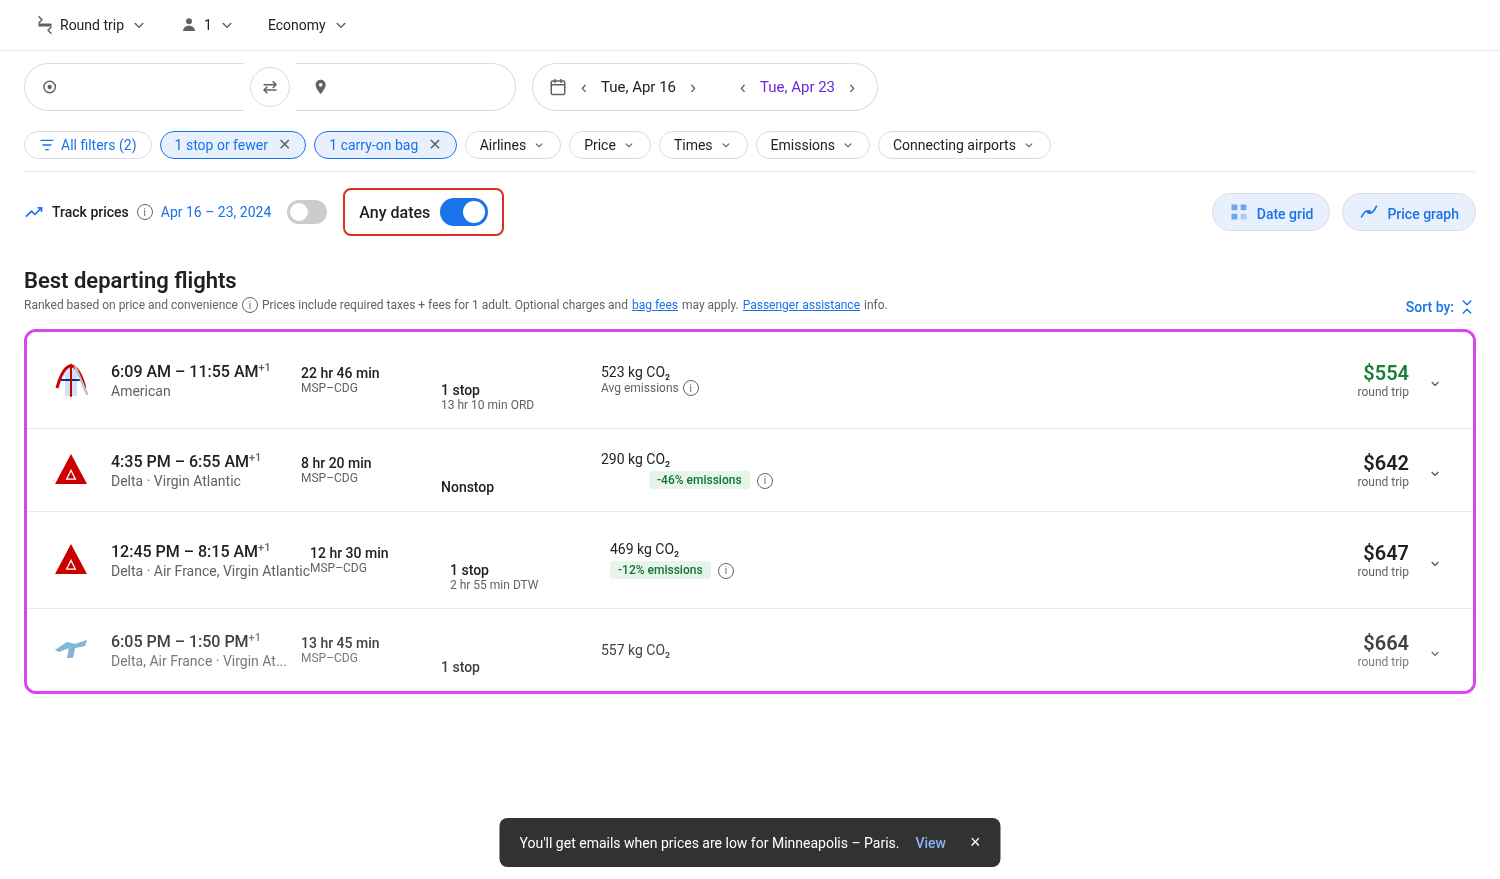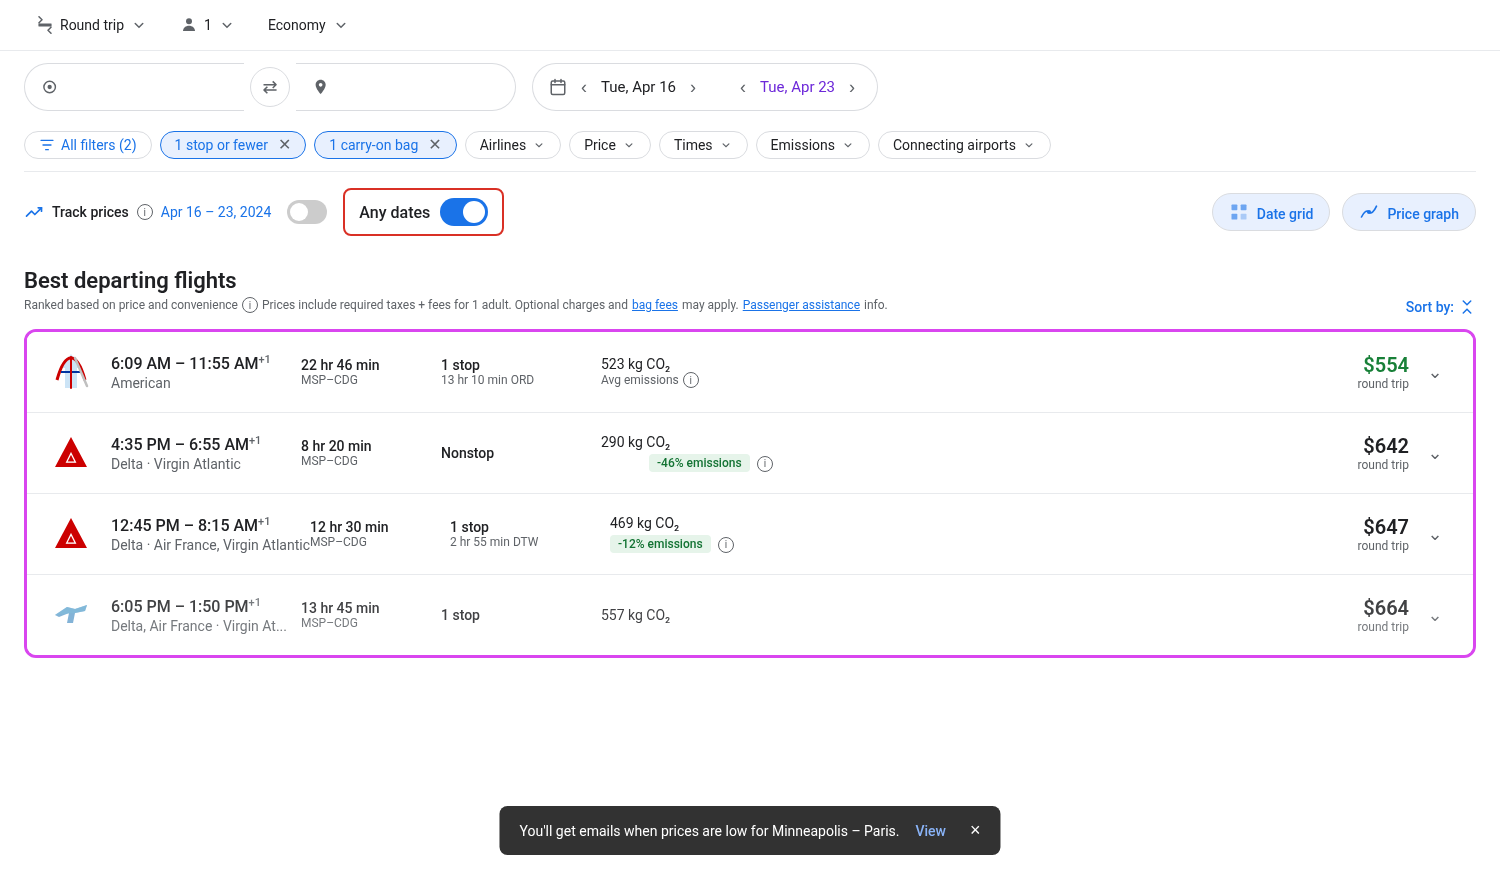--- a/index.html
+++ b/index.html
@@ -58,36 +58,36 @@
     .flight-row { display: flex; align-items: center; padding: 16px 20px; border-bottom: 1px solid #e8eaed; cursor: pointer; background: #fff; }
     .flight-row:last-child { border-bottom: none; }
     .airline-logo { width: 48px; height: 48px; display: flex; align-items: center; justify-content: center; margin-right: 16px; flex-shrink: 0; }
     .flight-times { min-width: 190px; }
     .flight-time { font-size: 16px; font-weight: 500; color: #202124; }
     .airline-name { font-size: 14px; color: #5f6368; margin-top: 2px; }
     .flight-duration { min-width: 140px; }
     .duration-text { font-size: 14px; font-weight: 500; color: #202124; }
     .route-text { font-size: 12px; color: #5f6368; }
     .flight-stops { min-width: 160px; }
-    .stops-text { font-size: 14px; font-weight: 500; color: #202124; }
+    .stops-text { font-size: 14px; font-weight: 500; color: #202124; margin-top: 34px; }
     .stop-detail { font-size: 12px; color: #5f6368; }
     .flight-emissions { min-width: 200px; }
     .emissions-text { font-size: 14px; color: #202124; }
     .co2-sub { font-size: 12px; color: #5f6368; display: flex; align-items: center; gap: 4px; }
     .emissions-badge { display: inline-block; padding: 2px 8px; border-radius: 4px; font-size: 12px; font-weight: 500; }
     .emissions-badge.green { background: #e6f4ea; color: #137333; }
     .flight-price { margin-left: auto; text-align: right; }
     .price-text { font-size: 20px; font-weight: 600; }
     .price-text.green { color: #188038; }
     .price-text.black { color: #202124; }
     .round-trip-text { font-size: 12px; color: #5f6368; }
     .expand-btn { width: 36px; height: 36px; display: flex; align-items: center; justify-content: center; border-radius: 50%; border: none; background: none; cursor: pointer; color: #5f6368; margin-left: 8px; font-size: 18px; }
 
     
-    .toast { position: fixed; bottom: 24px; left: 50%; transform: translateX(-50%); background: #323232; color: #fff; border-radius: 8px; padding: 14px 20px; display: flex; align-items: center; gap: 16px; font-size: 14px; z-index: 1000; min-width: 500px; max-width: 700px; }
+    .toast { position: fixed; bottom: 12px; left: 50%; transform: translateX(-50%); background: #323232; color: #fff; border-radius: 8px; padding: 14px 20px; display: flex; align-items: center; gap: 16px; font-size: 14px; z-index: 1000; min-width: 500px; max-width: 700px; }
     .toast-view { color: #8ab4f8; font-weight: 500; cursor: pointer; }
     .toast-close { background: none; border: none; color: #fff; cursor: pointer; font-size: 18px; margin-left: 8px; }
 
     .info-icon { display: inline-flex; align-items: center; justify-content: center; width: 16px; height: 16px; border-radius: 50%; border: 1px solid #5f6368; color: #5f6368; font-size: 10px; cursor: pointer; flex-shrink: 0; }
 
     .section-sub-row { display: flex; align-items: center; gap: 8px; margin-bottom: 8px; }
   </style>
 </head>
 <body>
 

